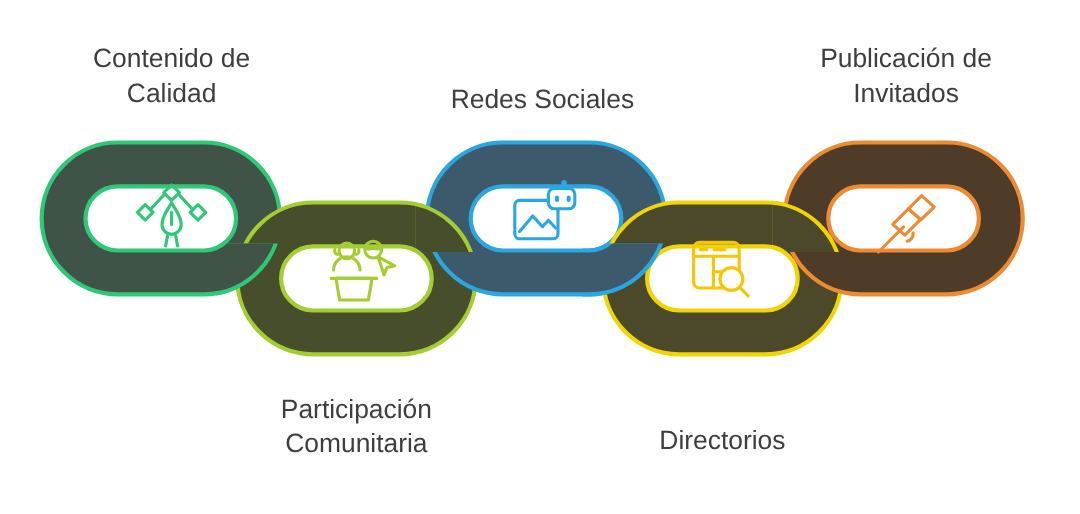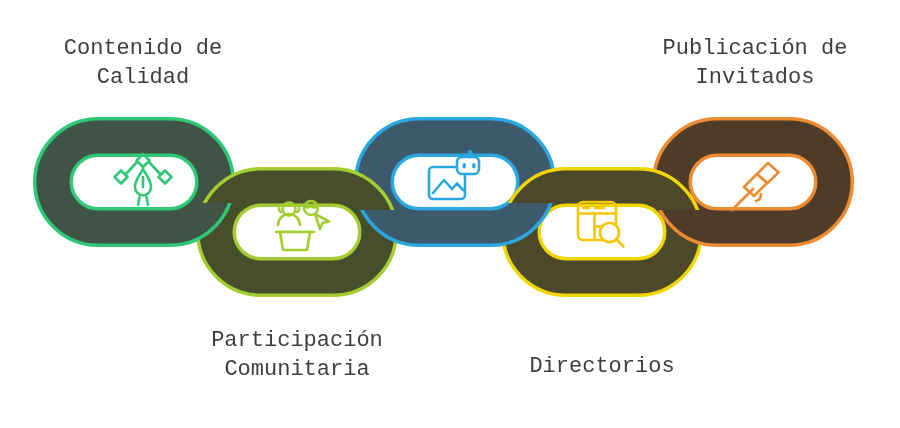--- a/index.html
+++ b/index.html
@@ -1,21 +1,21 @@
 <!DOCTYPE html>
 <html><head>
 <meta charset="utf-8">
 <style>
   html,body{margin:0;padding:0;background:#fff;}
   .canvas{
     position:relative;
     width:900px;height:428px;
     background:#ffffff;
     overflow:hidden;
-    font-family:Liberation Mono, monospace;
+    font-family:Liberation Sans, sans-serif;
   }
   svg.chain{position:absolute;left:0;top:0;}
   .ring-border{fill:none;stroke-width:40;}
   .ring-fill{fill:none;stroke-width:33;}
   .icon{fill:none;stroke-width:2.6;stroke-linecap:round;stroke-linejoin:round;}
   .label{
     position:absolute;
     transform:translateX(-50%);
     text-align:center;
     font-size:22px;
@@ -138,20 +138,21 @@
     <g class="icon" transform="translate(721,154)" stroke="#ed8b33">
       <path d="M11 56 L32 35"></path>
       <path d="M23 33 L36 20 L46 29 L33 42 Z"></path>
       <path d="M36 20 L47 9 L57.5 18.5 L46.5 29 Z" fill="#ffffff"></path>
       <path d="M40 40 q0 6 -5 7"></path>
     </g>
   </svg>
 
   <div class="label" style="left:143px; top:34px; width:175px;">Contenido de Calidad</div>
 
+  <div class="label nowrap" style="left:452px; top:68px;">Redes Sociales</div>
 
   <div class="label" style="left:755px; top:34px; width:185px;">Publicación de Invitados</div>
 
   <div class="label" style="left:297px; top:326px; width:200px;">Participación Comunitaria</div>
 
   <div class="label nowrap" style="left:602px; top:328px;margin-top:24px;">Directorios</div>
 
 </div>
 
 </body></html>

